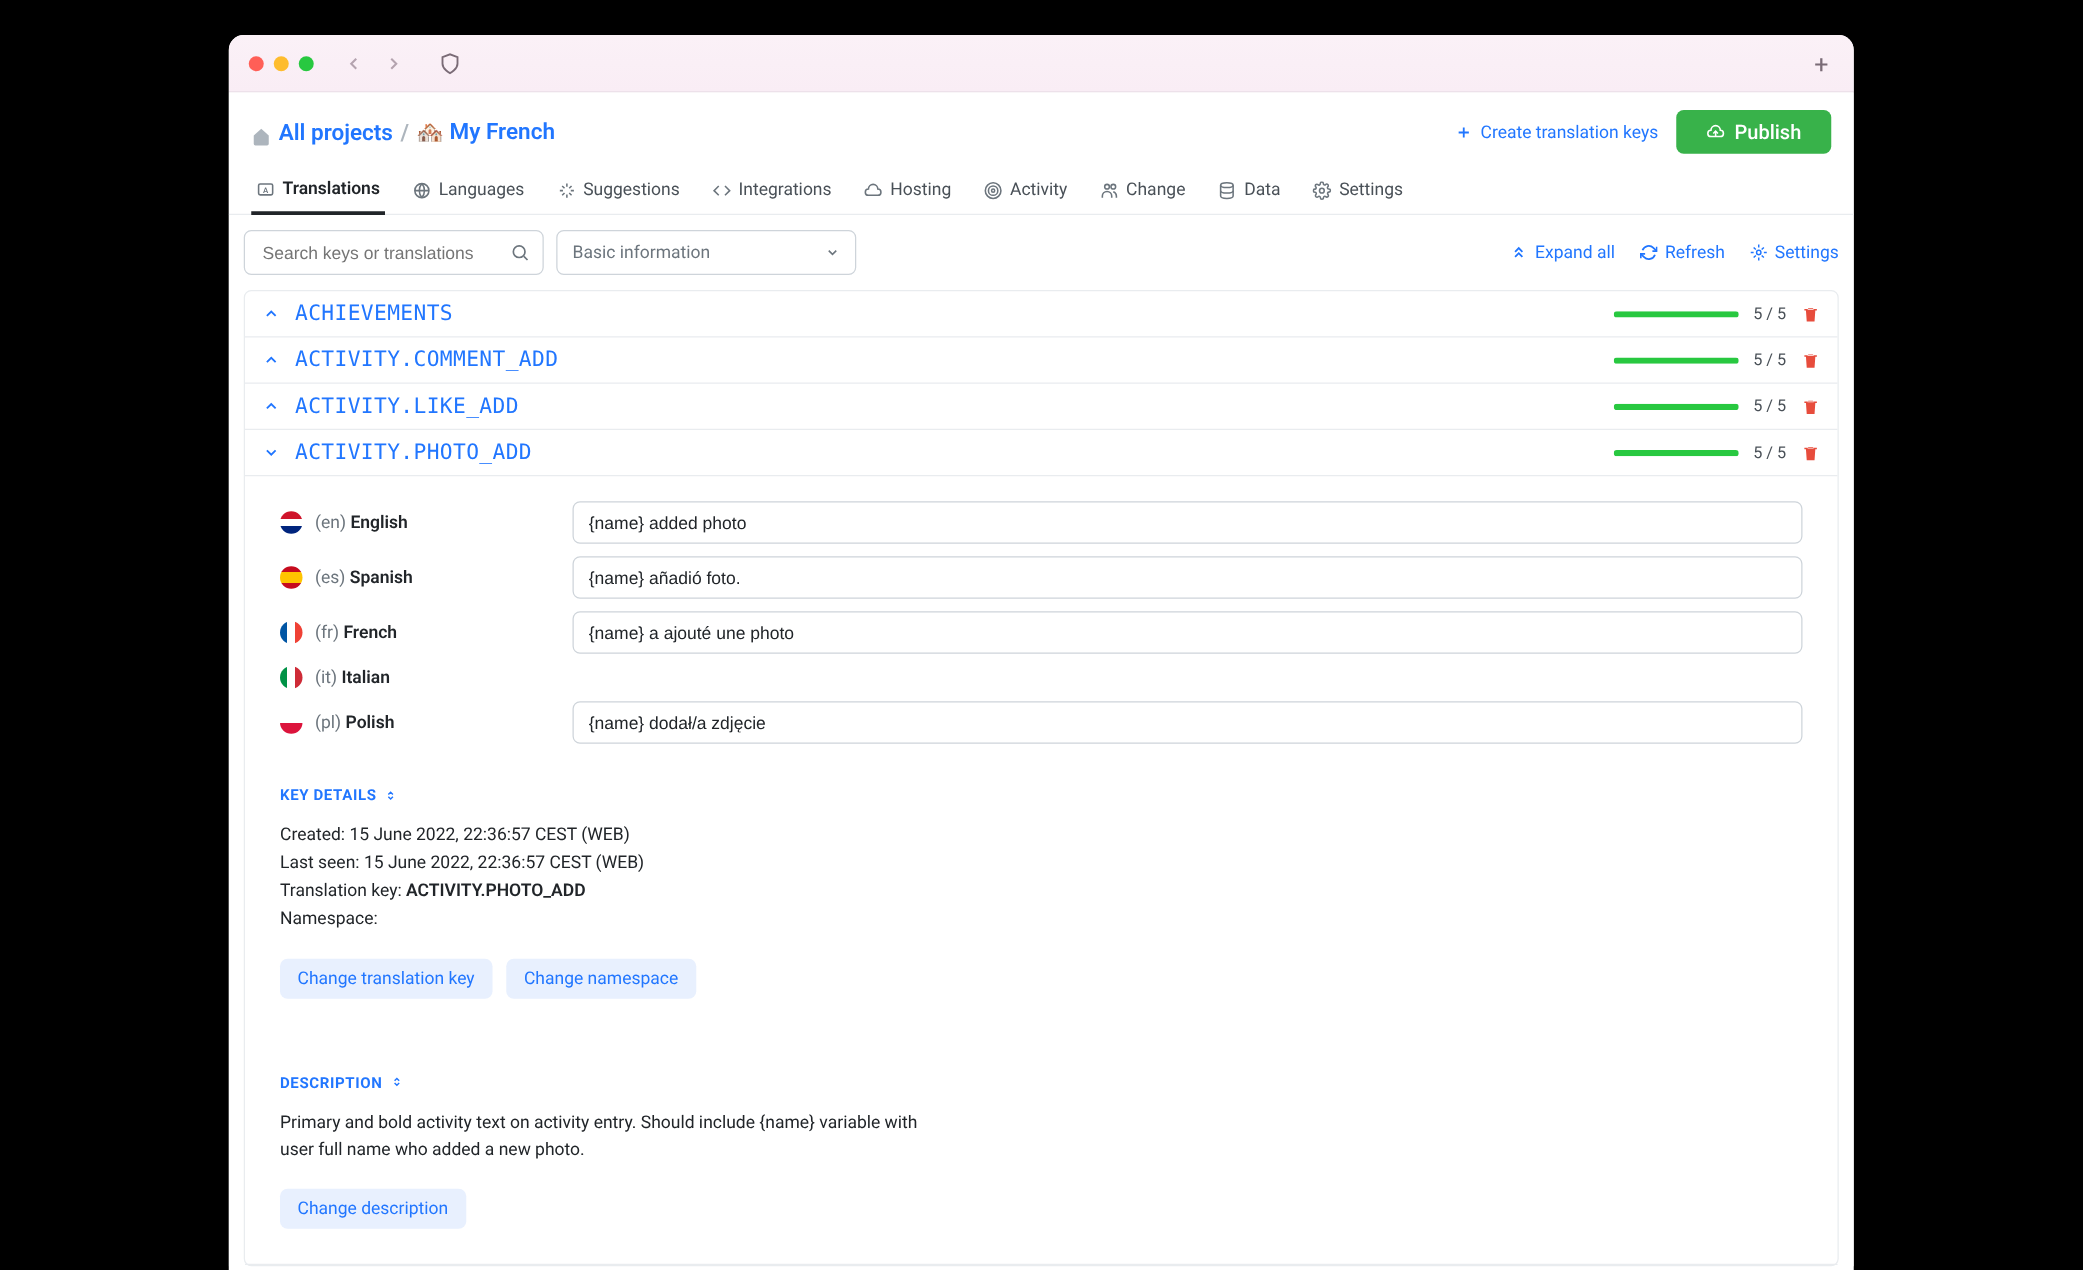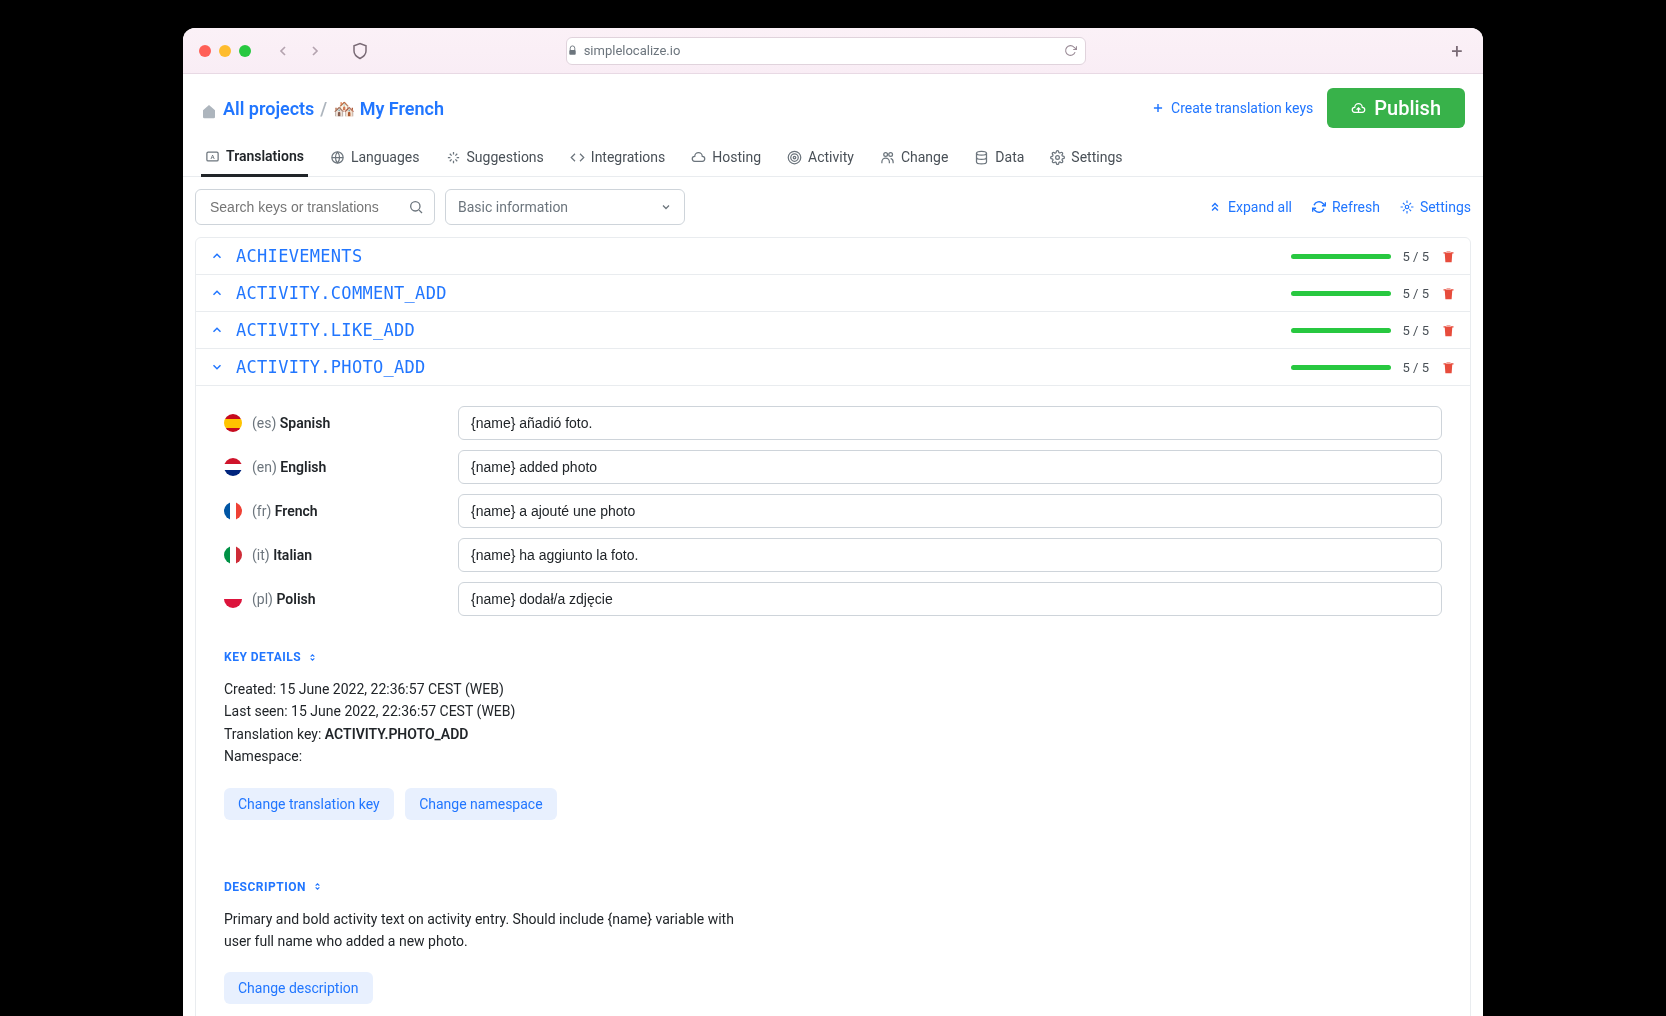--- a/index.html
+++ b/index.html
@@ -68,21 +68,21 @@
 .hdr-left .bc-link{color:#2176ff;}
 .hdr-left .sep{color:#adb5bd;}
 .hdr-left .proj{color:#2176ff; display:flex; align-items:center; gap:4px;}
 .hdr-right{margin-left:auto; display:flex; gap:14px; align-items:center;}
 .link-btn{color:#2176ff; font-size:14px; display:inline-flex; align-items:center; gap:6px; cursor:pointer;}
 .btn-primary{
   background:#38b24a;
   color:#fff;
   padding:8px 24px;
   border-radius:6px;
-  font-size:20px;
+  font-size:16px;
   font-weight:500;
   display:inline-flex;
   align-items:center;
   gap:8px;
   cursor:pointer;
 }
 
 
 .tabs{
   display:flex;
@@ -224,31 +224,20 @@
       <svg viewBox="0 0 24 24" fill="none" stroke="currentColor" stroke-width="2.5">
           <polyline points="15 18 9 12 15 6"></polyline>
         </svg>
       <svg viewBox="0 0 24 24" fill="none" stroke="currentColor" stroke-width="2.5">
           <polyline points="9 18 15 12 9 6"></polyline>
         </svg>
     </div>
     <svg class="shield" viewBox="0 0 24 24" fill="none" stroke="currentColor" stroke-width="2">
         <path d="M12 22s8-4 8-10V5l-8-3-8 3v7c0 6 8 10 8 10z"></path>
       </svg>
-    <div class="urlbar">
-      <svg class="lock" viewBox="0 0 24 24" fill="currentColor">
-          <rect x="5" y="11" width="14" height="10" rx="2"></rect>
-          <path d="M7 11V7a5 5 0 0110 0v4" fill="none" stroke="currentColor" stroke-width="2"></path>
-        </svg>
-      <span>simplelocalize.io</span>
-      <svg class="refresh-sm" viewBox="0 0 24 24" fill="none" stroke="currentColor" stroke-width="2">
-          <polyline points="23 4 23 10 17 10"></polyline>
-          <path d="M20.49 15a9 9 0 11-2.12-9.36L23 10"></path>
-        </svg>
-    </div>
     <div class="plus-tab">+</div>
   </div>
 
   <div class="content">
 
     <div class="hdr">
       <div class="hdr-left">
         <svg class="home-icon" viewBox="0 0 24 24" fill="currentColor">
             <path d="M3 11l9-8 9 8v10a2 2 0 01-2 2H5a2 2 0 01-2-2z"></path>
           </svg>
@@ -445,45 +434,44 @@
               </div>
       <span class="count">5 / 5</span>
       <svg class="trash" viewBox="0 0 24 24" fill="currentColor">
                 <path d="M6 7h12l-1 14H7L6 7zm3-3h6l1 2H8l1-2zM4 7h16v-2H4z"></path>
               </svg>
     </div>
           </div>
           <div class="expanded">
             <div class="langrow">
         <div class="langlabel">
+          <span class="flag en"></span>
+          <span><span class="code">(en)</span> <span class="name">English</span></span>
+        </div>
+        <input class="trans-input" value="{name} added photo" style="">
+      </div>
+            <div class="langrow">
+        <div class="langlabel">
           <span class="flag es"></span>
           <span><span class="code">(es)</span> <span class="name">Spanish</span></span>
         </div>
         <input class="trans-input" value="{name} añadió foto." style="">
-      </div>
-            <div class="langrow">
-        <div class="langlabel">
-          <span class="flag en"></span>
-          <span><span class="code">(en)</span> <span class="name">English</span></span>
-        </div>
-        <input class="trans-input" value="{name} added photo" style="">
       </div>
             <div class="langrow">
         <div class="langlabel">
           <span class="flag fr"></span>
           <span><span class="code">(fr)</span> <span class="name">French</span></span>
         </div>
         <input class="trans-input" value="{name} a ajouté une photo" style="">
       </div>
             <div class="langrow">
         <div class="langlabel">
           <span class="flag it"></span>
           <span><span class="code">(it)</span> <span class="name">Italian</span></span>
         </div>
-        <input class="trans-input" value="{name} ha aggiunto la foto." style="">
       </div>
             <div class="langrow">
         <div class="langlabel">
           <span class="flag pl"></span>
           <span><span class="code">(pl)</span> <span class="name">Polish</span></span>
         </div>
         <input class="trans-input" value="{name} dodał/a zdjęcie" style="">
       </div>
             <div class="details">
       <div class="details-col">

